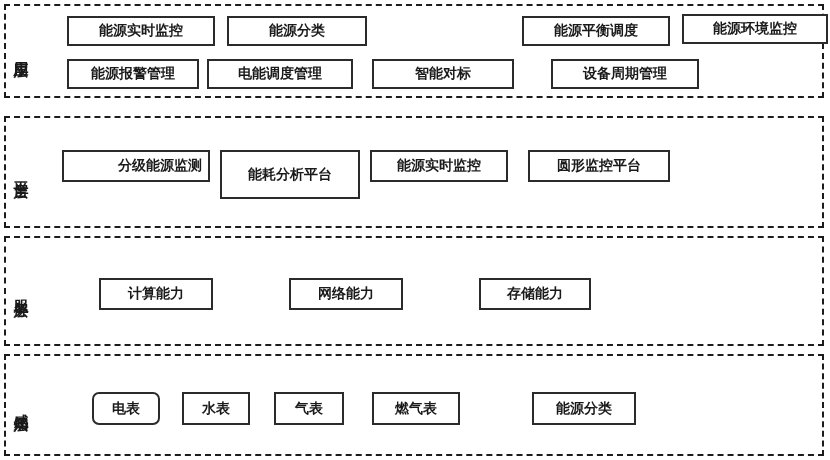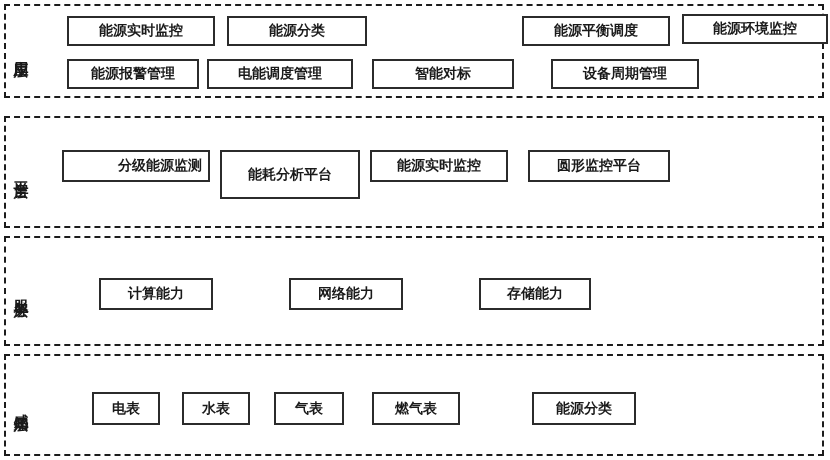--- a/index.html
+++ b/index.html
@@ -77,20 +77,20 @@
 
   <div class="layer" style="top:236px; height:110px;">
     <div class="layer-label">服务层</div>
     <div class="box" style="left:93px; top:40px; width:114px; height:32px;">计算能力</div>
     <div class="box" style="left:283px; top:40px; width:114px; height:32px;">网络能力</div>
     <div class="box" style="left:473px; top:40px; width:112px; height:32px;">存储能力</div>
   </div>
 
   <div class="layer" style="top:354px; height:102px;">
     <div class="layer-label">感知层</div>
-    <div class="box" style="left:86px; top:36px; width:68px; height:33px;">电表</div>
+    <div class="box" style="left:86px; top:36px; width:68px; height:33px;border-radius:7px;">电表</div>
     <div class="box" style="left:176px; top:36px; width:68px; height:33px;">水表</div>
     <div class="box" style="left:366px; top:36px; width:88px; height:33px;">燃气表</div>
     <div class="box" style="left:268px; top:36px; width:70px; height:33px;">气表</div>
     <div class="box" style="left:526px; top:36px; width:104px; height:33px;">能源分类</div>
   </div>
 
 </div>
 
 </body></html>

